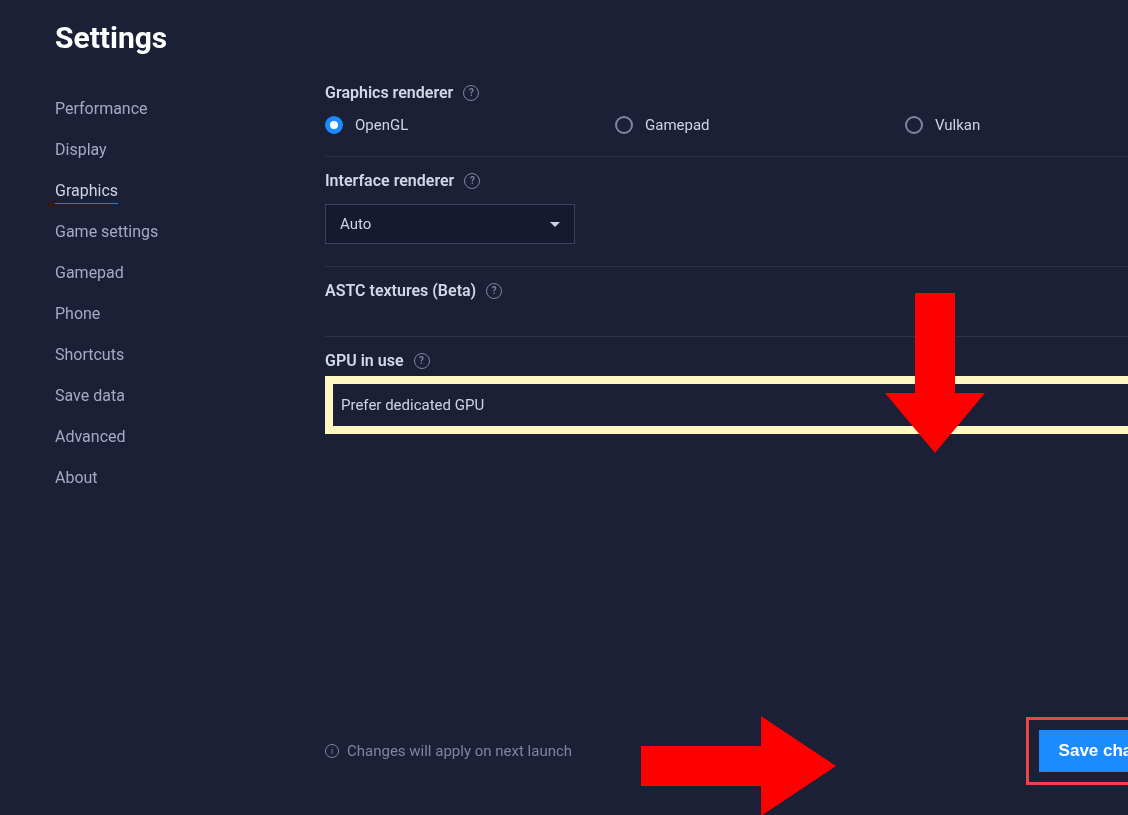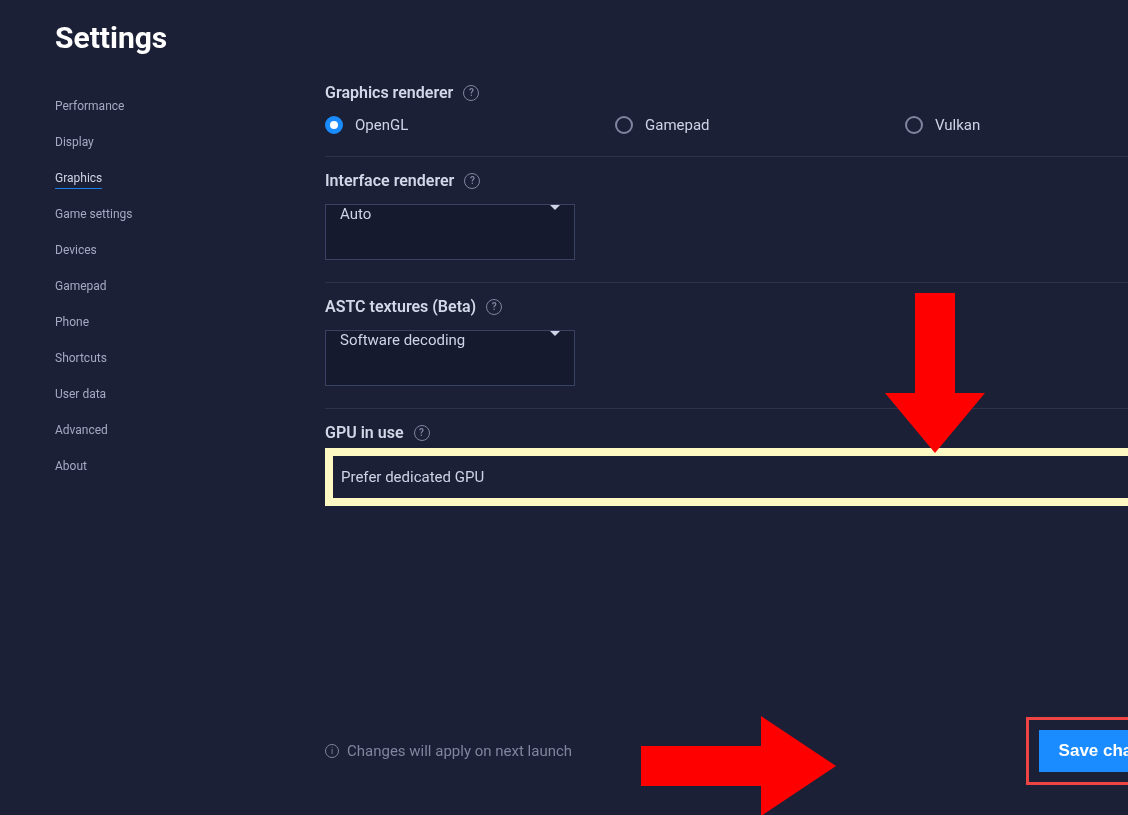--- a/index.html
+++ b/index.html
@@ -28,21 +28,21 @@
     flex: 1 1 auto;
     min-height: 0;
   }
   .sidebar {
     width: 270px;
     padding-top: 8px;
     flex: 0 0 270px;
   }
   .sidebar-item {
     color: #a5aac4;
-    font-size: 12px;
+    font-size: 16px;
     padding: 8px 0;
     cursor: pointer;
     margin-bottom: 6px;
   }
   .sidebar-item.active {
     color: #cfd3e6;
   }
   .sidebar-item.active span {
     border-bottom: 1.5px solid #1a7ee8;
     padding-bottom: 3px;
@@ -115,24 +115,25 @@
     border-radius: 50%;
     display: none;
   }
   .radio-outer.selected .radio-inner { display: block; }
   .radio-label {
     color: #cfd3e6;
     font-size: 15px;
   }
   .select {
     width: 250px;
-    height: 56px;
+    height: 40px;
     border: 1px solid #3a4264;
     background: #151a2f;
     display: flex;
+    align-items: center;
     justify-content: space-between;
     padding: 0 14px;
     color: #cfd3e6;
     font-size: 15px;
     cursor: pointer;
   }
   .caret-down {
     width: 0; height: 0;
     border-left: 5px solid transparent;
     border-right: 5px solid transparent;
@@ -225,25 +226,24 @@
 
 <div class="page">
   <h1 class="page-title">Settings</h1>
 
   <div class="body">
     <nav class="sidebar">
       <div class="sidebar-item"><span>Performance</span></div>
       <div class="sidebar-item"><span>Display</span></div>
       <div class="sidebar-item active"><span>Graphics</span></div>
       <div class="sidebar-item"><span>Game settings</span></div>
-      <div class="sidebar-item"><span>Devices</span></div>
       <div class="sidebar-item"><span>Gamepad</span></div>
       <div class="sidebar-item"><span>Phone</span></div>
       <div class="sidebar-item"><span>Shortcuts</span></div>
-      <div class="sidebar-item"><span>User data</span></div>
+      <div class="sidebar-item"><span>Save data</span></div>
       <div class="sidebar-item"><span>Advanced</span></div>
       <div class="sidebar-item"><span>About</span></div>
     </nav>
 
     <div class="main">
       <div class="content">
 
         <div class="section" style="padding-top:0;">
           <div class="section-title">
             <span>Graphics renderer</span>
@@ -276,24 +276,20 @@
             <span>Auto</span>
             <span class="caret-down"></span>
           </div>
         </div>
 
         <div class="section">
           <div class="section-title">
             <span>ASTC textures (Beta)</span>
             <span class="help-icon">?</span>
           </div>
-          <div class="select">
-            <span>Software decoding</span>
-            <span class="caret-down"></span>
-          </div>
         </div>
 
         <div class="section" style="border-bottom:none;">
           <div class="section-title" style="margin-bottom:6px;">
             <span>GPU in use</span>
             <span class="help-icon">?</span>
           </div>
           <div class="toggle-row">
             <span class="toggle-label">Prefer dedicated GPU</span>
             <div class="toggle">

